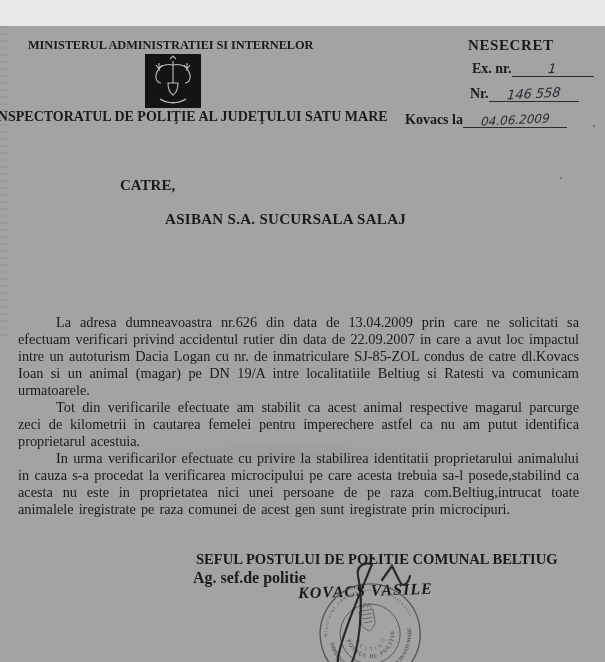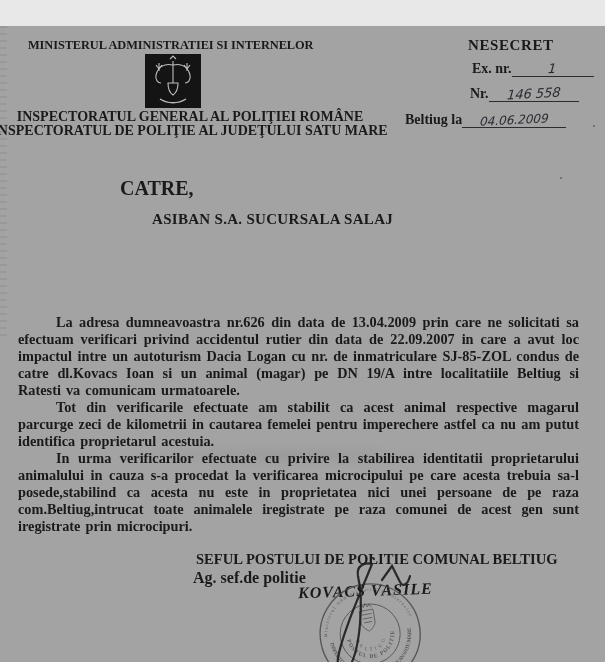--- a/index.html
+++ b/index.html
@@ -22,26 +22,26 @@
   .org-block div{font-weight:bold;font-size:14px;line-height:13.5px;white-space:nowrap;}
 
   
   .classif{position:absolute;left:468px;top:11px;font-weight:bold;font-size:15px;letter-spacing:.6px;}
   .hr-row{position:absolute;font-weight:bold;font-size:14px;white-space:nowrap;}
   .uline{display:inline-block;border-bottom:1.6px solid #2c2c2c;text-align:center;
     vertical-align:bottom;line-height:14px;}
   .hand{font-family:"DejaVu Sans", sans-serif;font-style:italic;font-weight:400;
     color:#2a2a33;display:inline-block;transform:rotate(-3deg) skewX(-8deg);font-size:13px;}
 
-  .salutation{position:absolute;left:120px;top:151px;font-weight:bold;font-size:20px;}
-  .recipient{position:absolute;left:152px;top:185px;font-weight:bold;font-size:15px;letter-spacing:.3px;}
+  .salutation{position:absolute;left:120px;top:151px;font-weight:bold;font-size:15px;}
+  .recipient{position:absolute;left:165px;top:185px;font-weight:bold;font-size:15px;letter-spacing:.3px;}
 
   .body-text{position:absolute;left:18px;top:288px;width:561px;font-size:14.3px;
     line-height:17px;text-align:justify;word-spacing:1.5px;}
-  .body-text p{margin:0;text-indent:38px;font-weight:bold;}
+  .body-text p{margin:0;text-indent:38px;}
 
   .sig-title{position:absolute;left:196px;top:525px;font-weight:bold;font-size:14.6px;white-space:nowrap;}
   .sig-rank{position:absolute;left:193px;top:543px;font-weight:bold;font-size:16px;}
   .sig-name{position:absolute;left:298px;top:556px;font-weight:bold;font-style:italic;
     font-size:16px;letter-spacing:1px;transform:rotate(-2deg);white-space:nowrap;}
 
   .stamp{position:absolute;left:302px;top:552px;transform:rotate(-10deg);opacity:.8;}
   .sig-strokes{position:absolute;left:320px;top:528px;}
 </style>
 </head>
@@ -64,36 +64,35 @@
       <path d="M29 12 C38 10 44 14 46 22 C47 27 44 30 41 30"></path>
       <path d="M15 10 l0 8 M12 12 l3 4 M18 12 l-3 4"></path>
       <path d="M43 10 l0 8 M40 12 l3 4 M46 12 l-3 4"></path>
       <path d="M24 30 c0 6 2 10 5 12 c3 -2 5 -6 5 -12 z"></path>
       <path d="M16 46 c8 5 18 5 26 0" stroke-width="1.4"></path>
       <path d="M26 6 l3 -3 l3 3"></path>
     </g>
   </svg>
 
   <div class="org-block">
-    <div>INSPECTORATUL GENERAL AL POLIŢIEI ROMÂNE</div>
     <div>INSPECTORATUL DE POLIŢIE AL JUDEŢULUI SATU MARE</div>
   </div>
 
   <div class="classif">NESECRET</div>
 
   <div class="hr-row" style="left:472px;top:35px;">
     <span>Ex. nr.</span><span class="uline" style="width:82px;"><span class="hand">1</span></span>
   </div>
 
   <div class="hr-row" style="left:470px;top:60px;">
     <span>Nr.</span><span class="uline" style="width:90px;"><span class="hand">146 558</span></span>
   </div>
 
   <div class="hr-row" style="left:405px;top:86px;">
-    <span>Beltiug la</span><span class="uline" style="width:104px;"><span class="hand" style="font-size:12px;">04.06.2009</span></span>
+    <span>Kovacs la</span><span class="uline" style="width:104px;"><span class="hand" style="font-size:12px;">04.06.2009</span></span>
   </div>
 
   <div class="salutation">CATRE,</div>
   <div class="recipient">ASIBAN S.A.  SUCURSALA SALAJ</div>
 
   <div class="body-text">
     <p>La adresa dumneavoastra nr.626 din data de 13.04.2009 prin care ne solicitati sa efectuam verificari privind accidentul rutier din data de 22.09.2007 in care a avut loc impactul intre un autoturism Dacia Logan cu nr. de inmatriculare SJ-85-ZOL condus de catre dl.Kovacs Ioan si un animal (magar) pe DN 19/A intre localitatiile Beltiug si Ratesti va comunicam urmatoarele.</p>
     <p>Tot din verificarile efectuate am stabilit ca acest animal respective magarul parcurge zeci de kilometrii in cautarea femelei pentru imperechere astfel ca nu am putut identifica proprietarul acestuia.</p>
     <p>In urma verificarilor efectuate cu privire la stabilirea identitatii proprietarului animalului in cauza s-a procedat la verificarea microcipului pe care acesta trebuia sa-l posede,stabilind ca acesta nu este in proprietatea nici unei persoane de pe raza com.Beltiug,intrucat toate animalele iregistrate pe raza comunei de acest gen sunt iregistrate prin microcipuri.</p>
   </div>

